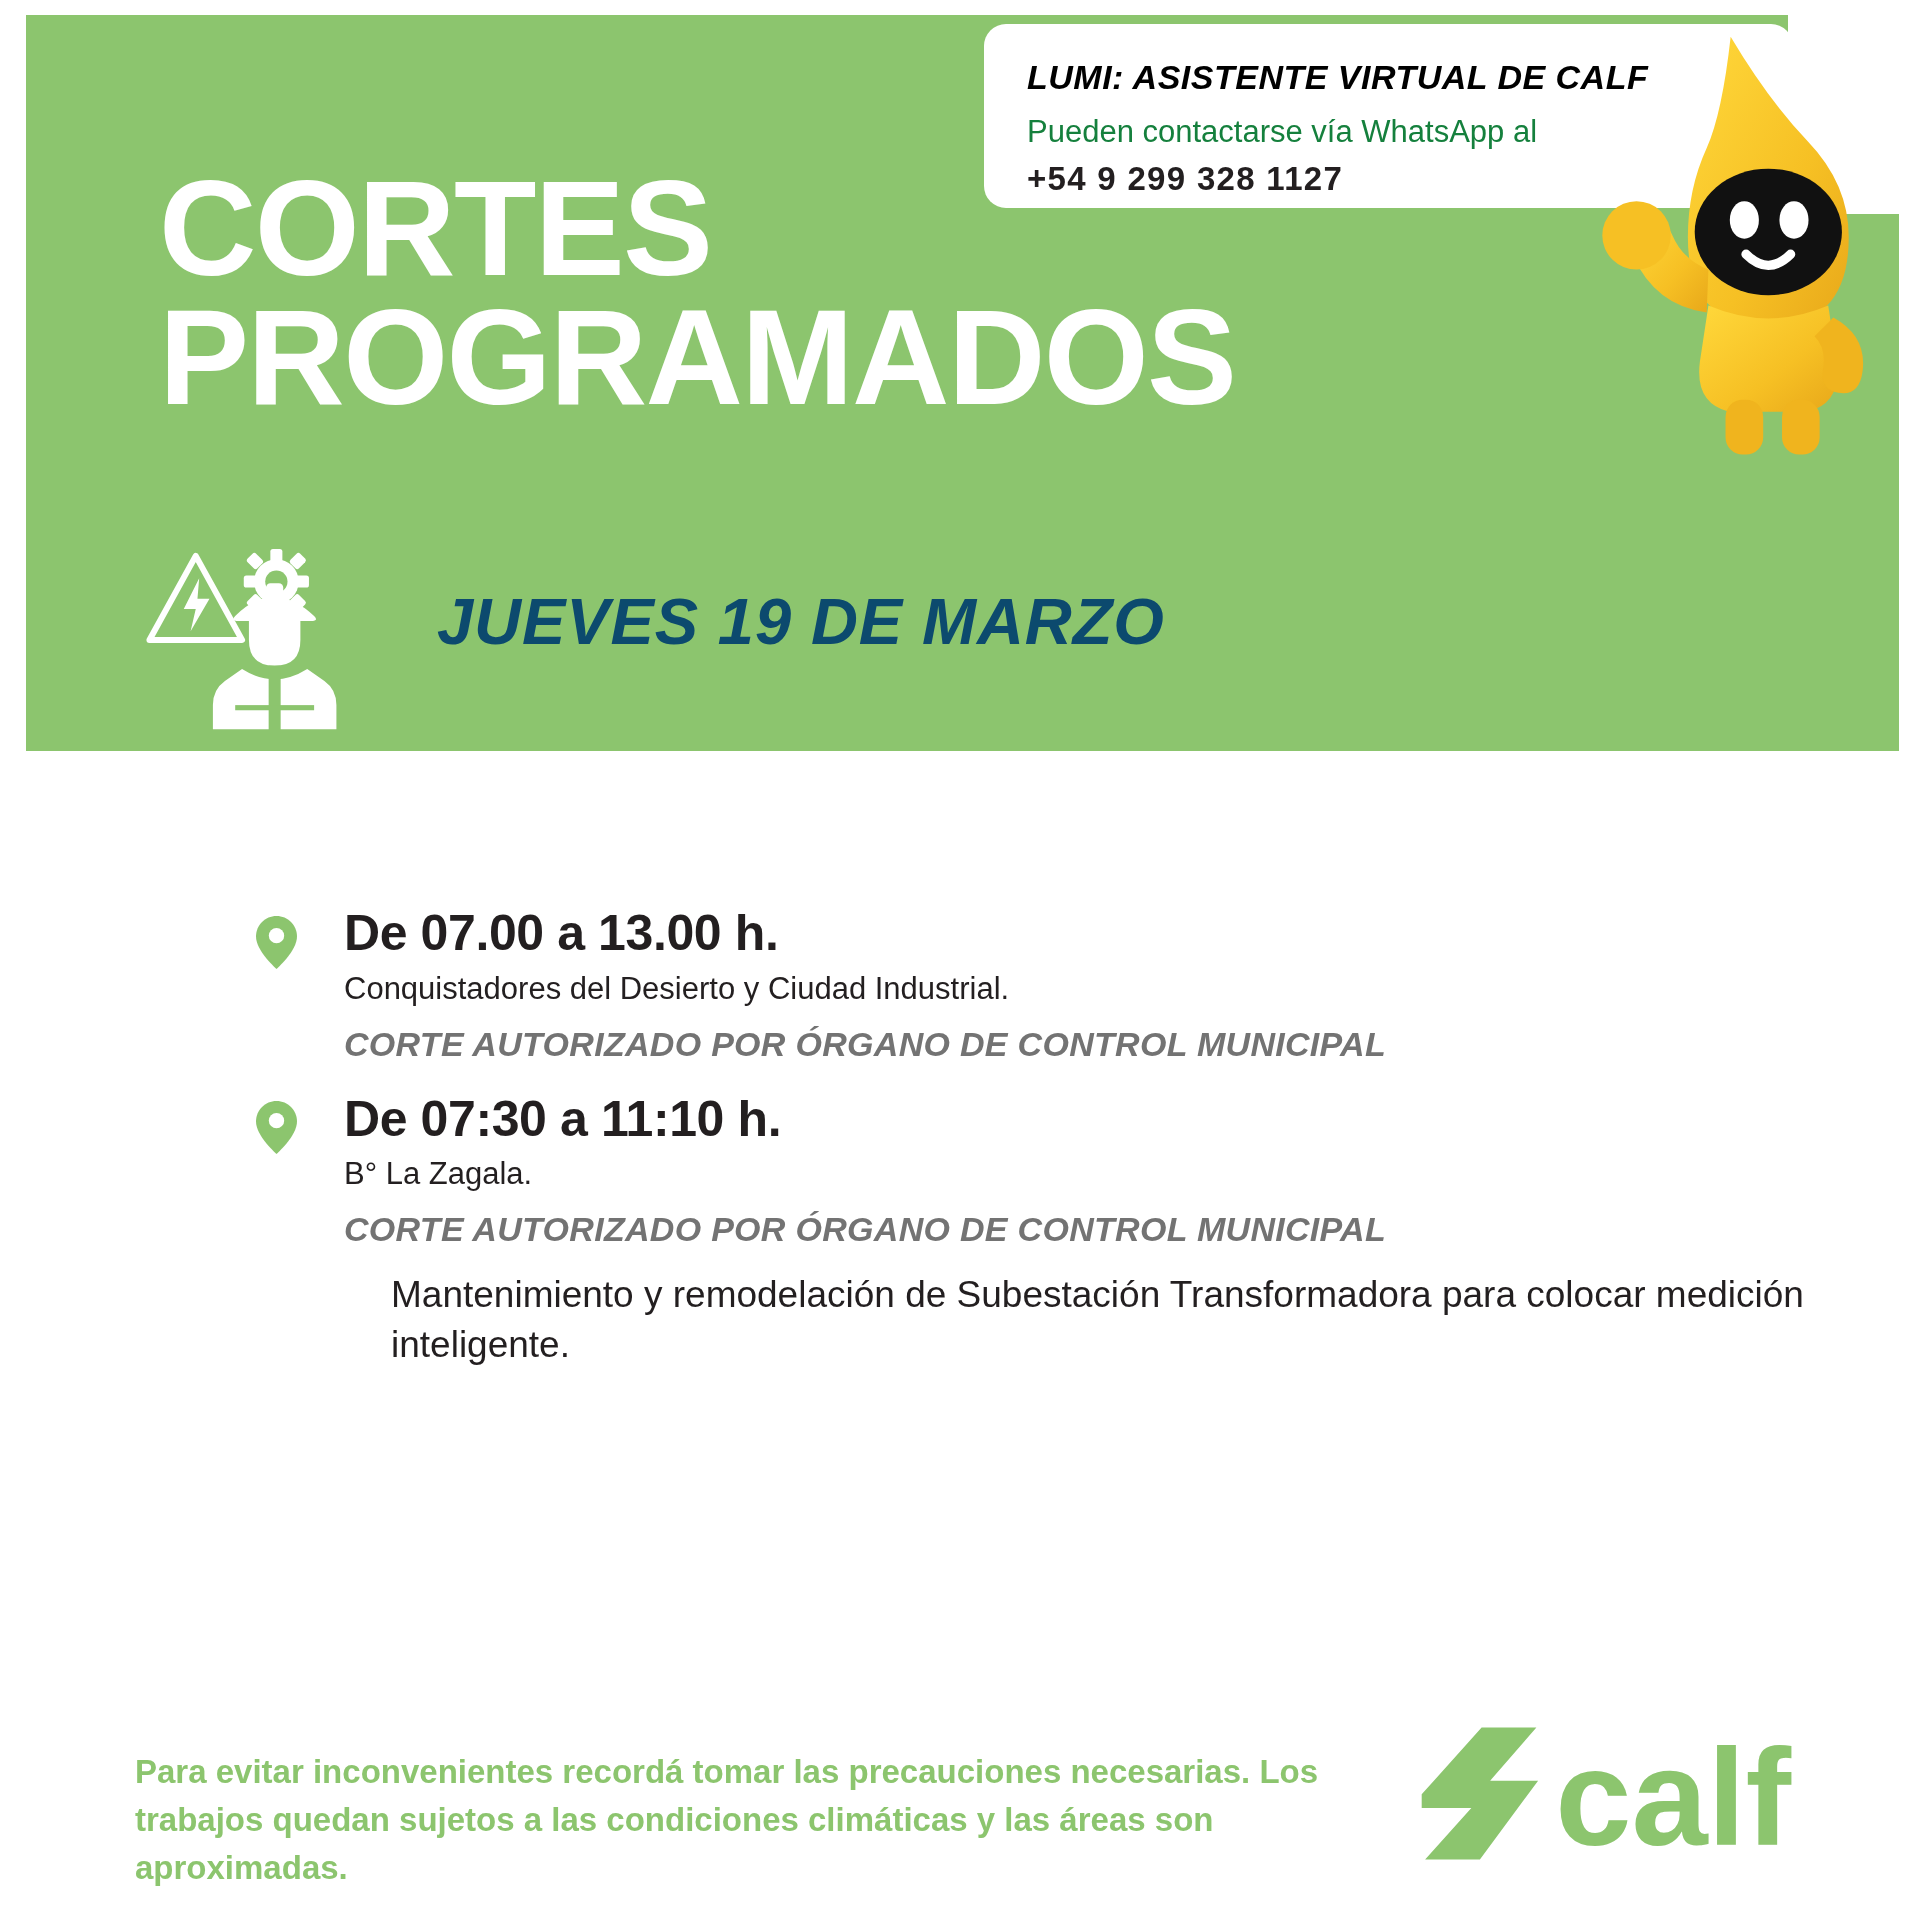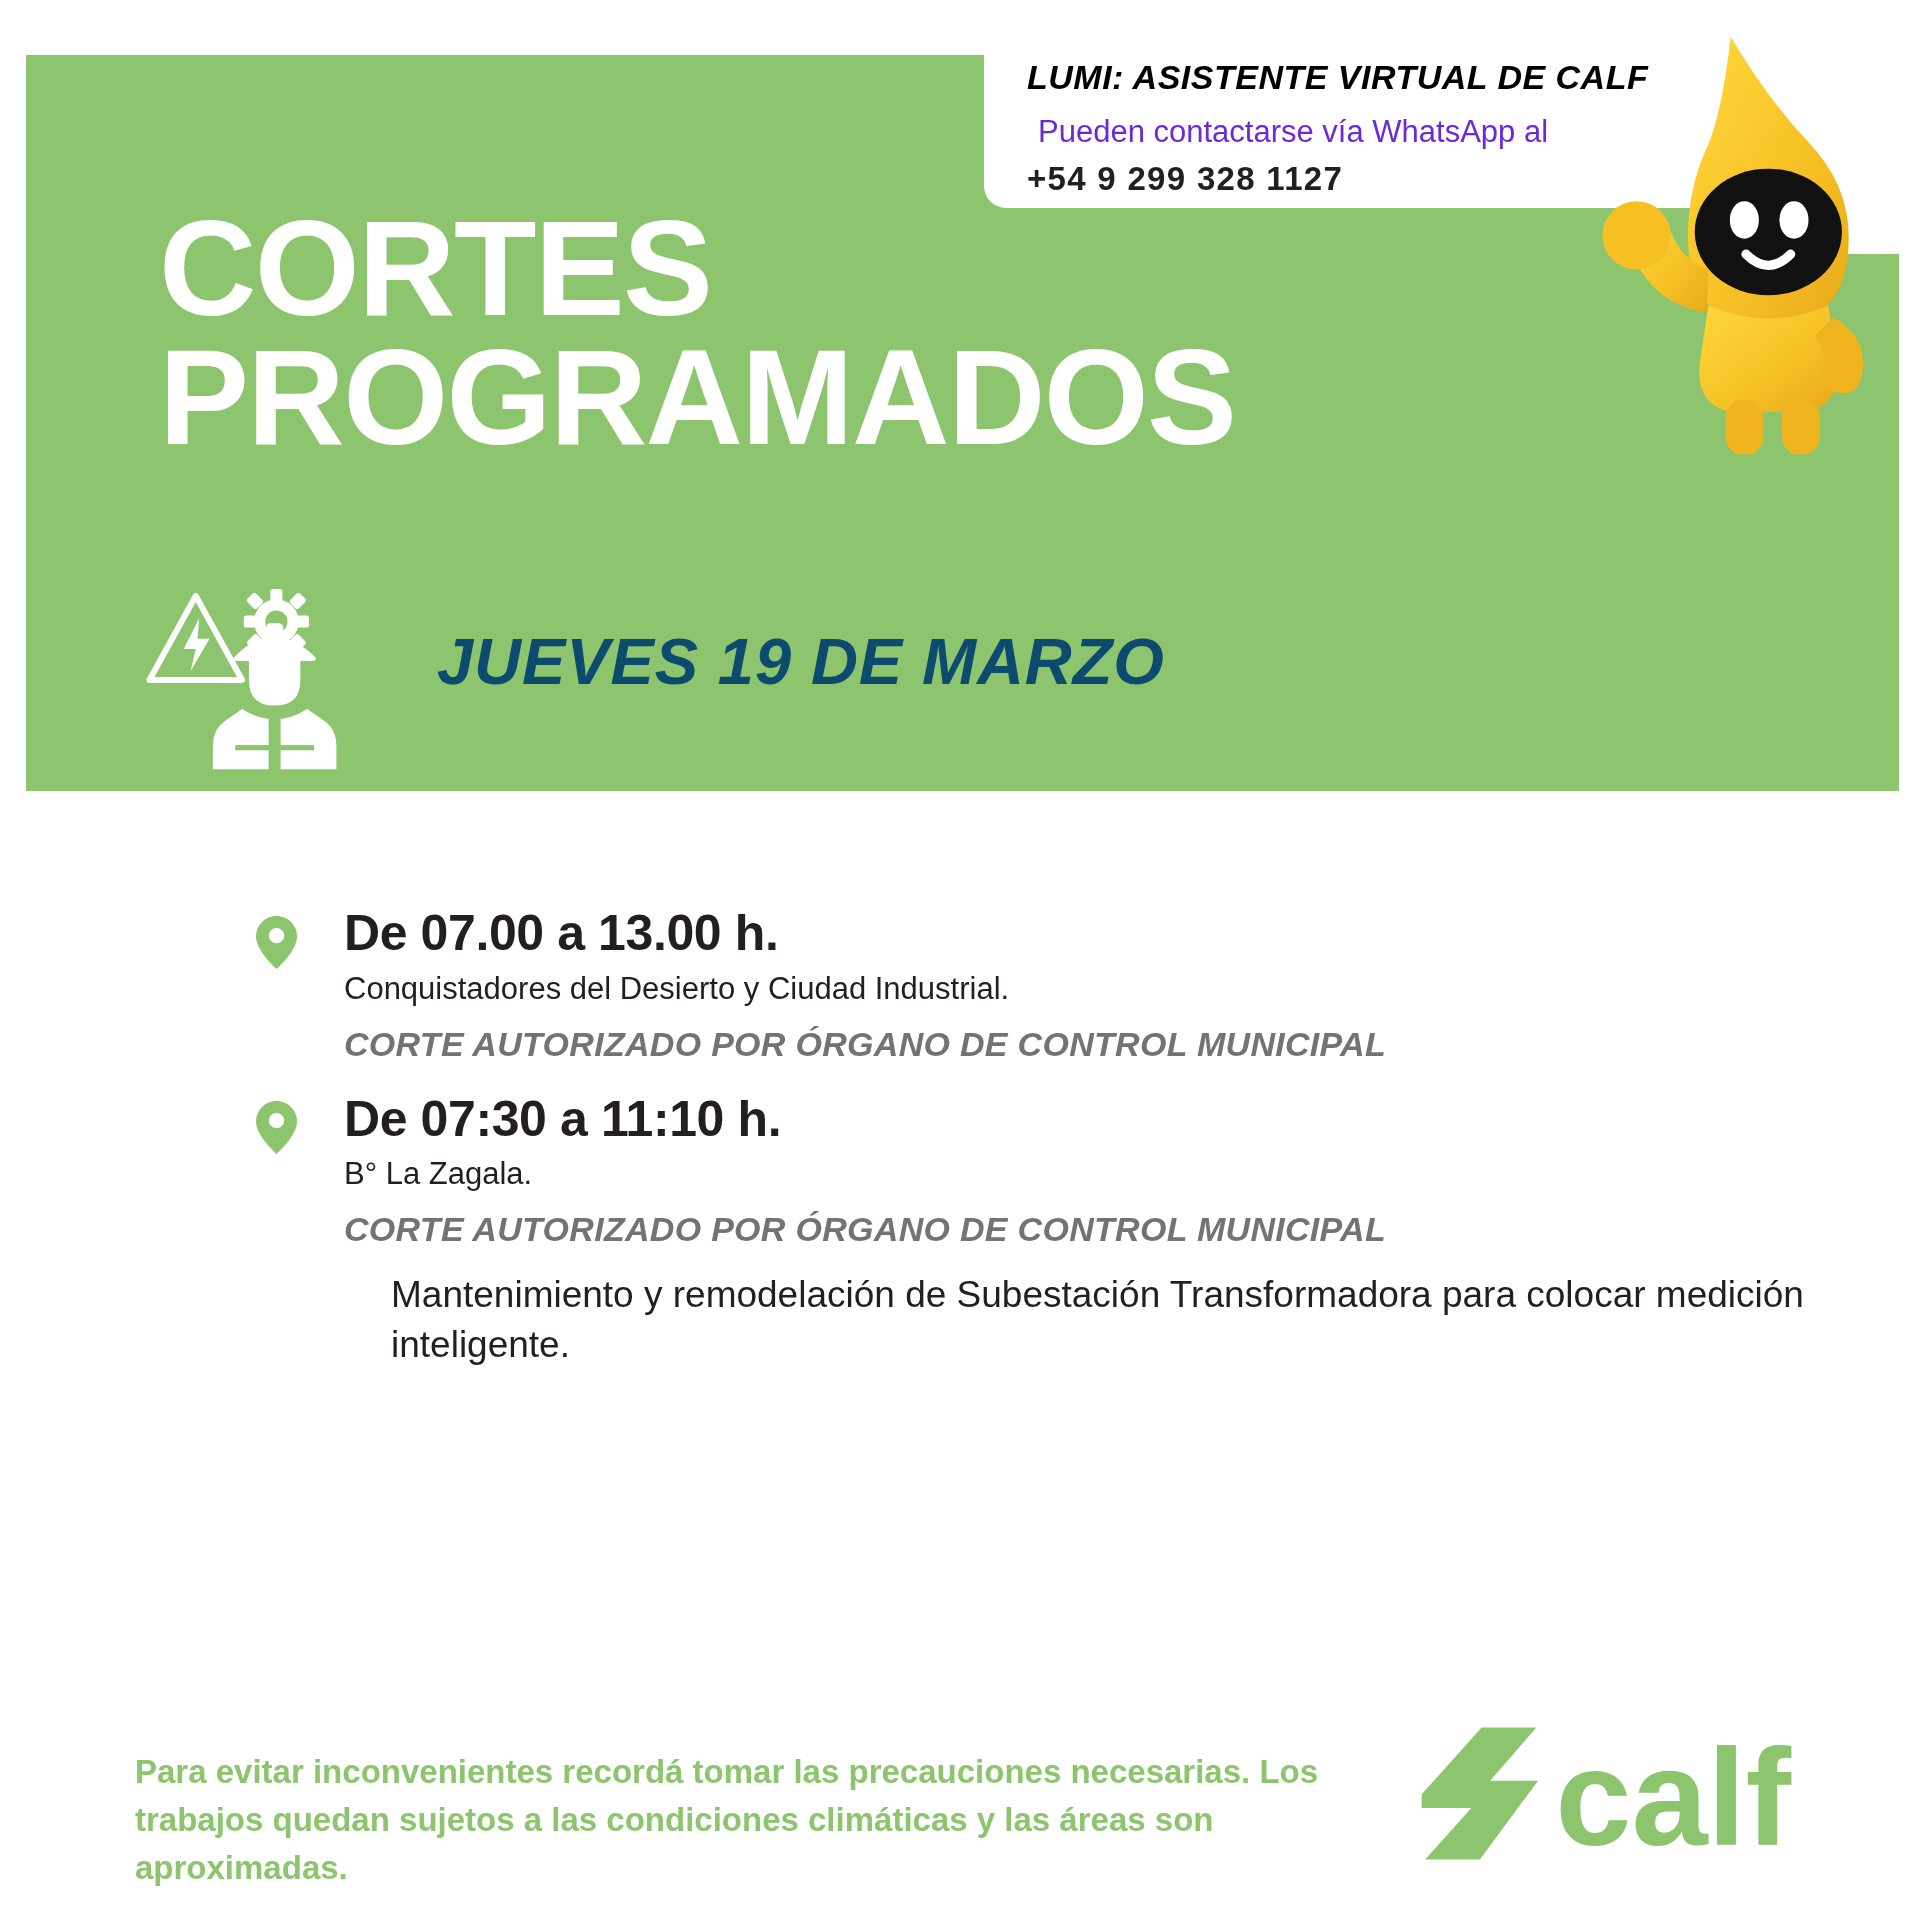--- a/index.html
+++ b/index.html
@@ -16,21 +16,20 @@
   }
 
   
   .header-band {
     position: absolute;
     left: 26px;
     top: 15.4px;
     width: 1873px;
     height: 736px;
     background: #8cc56e;
-    margin-top: 40px;
   }
   
   .band-notch {
     position: absolute;
     right: 0;
     top: 0;
     width: 111px;
     height: 199px;
     background: #ffffff;
   }
@@ -51,24 +50,24 @@
     top: 34px;
     font-size: 34px;
     font-weight: bold;
     font-style: italic;
     letter-spacing: 0.5px;
     color: #000000;
     white-space: nowrap;
   }
   .lumi-line2 {
     position: absolute;
-    left: 54px;
+    left: 43px;
     top: 90px;
     font-size: 31px;
-    color: #6d28d9;
+    color: #15803d;
     white-space: nowrap;
   }
   .lumi-phone {
     position: absolute;
     left: 43px;
     top: 136px;
     font-size: 33px;
     font-weight: bold;
     letter-spacing: 1.3px;
     color: #231f20;

